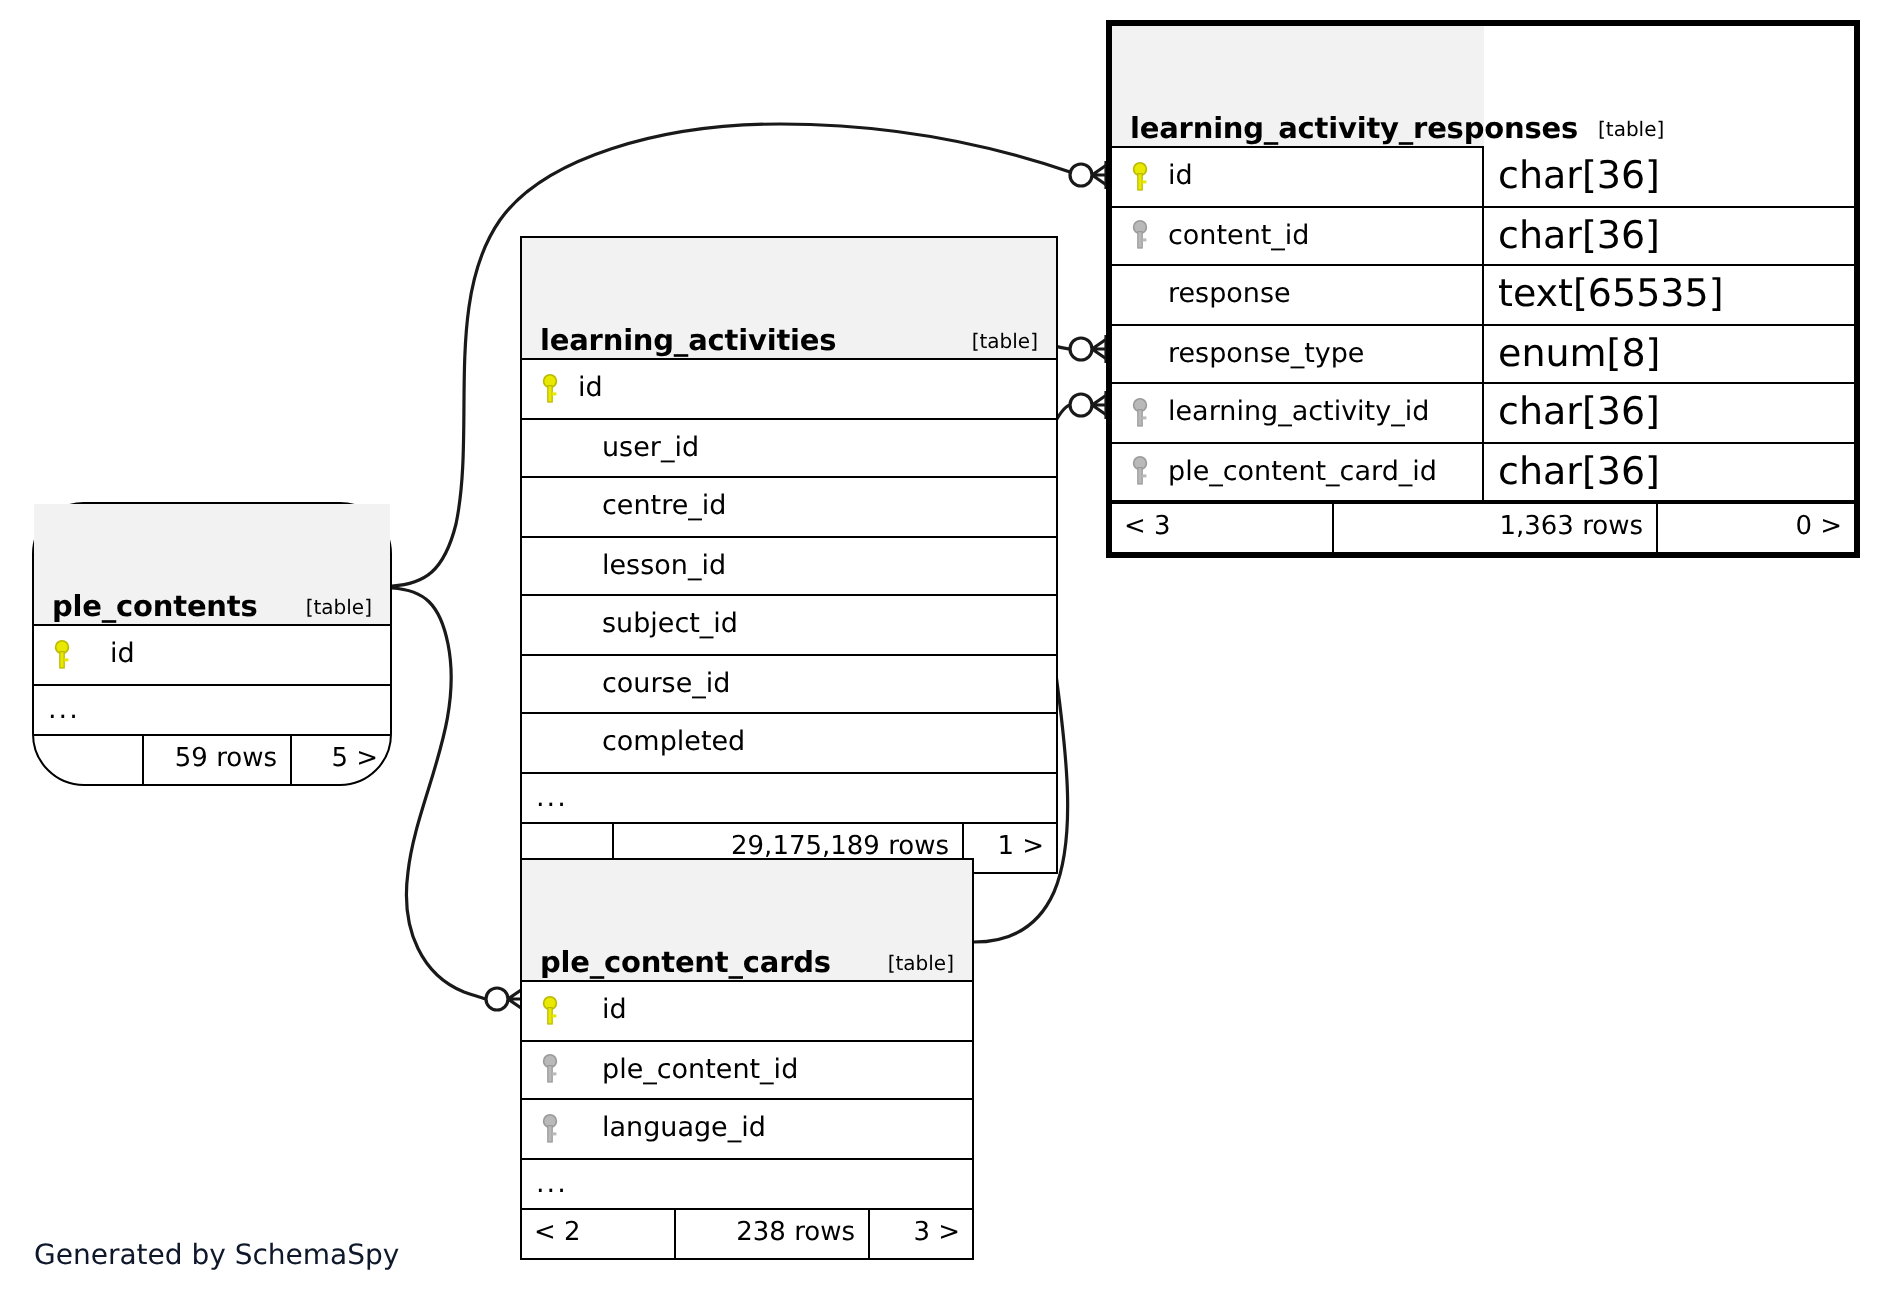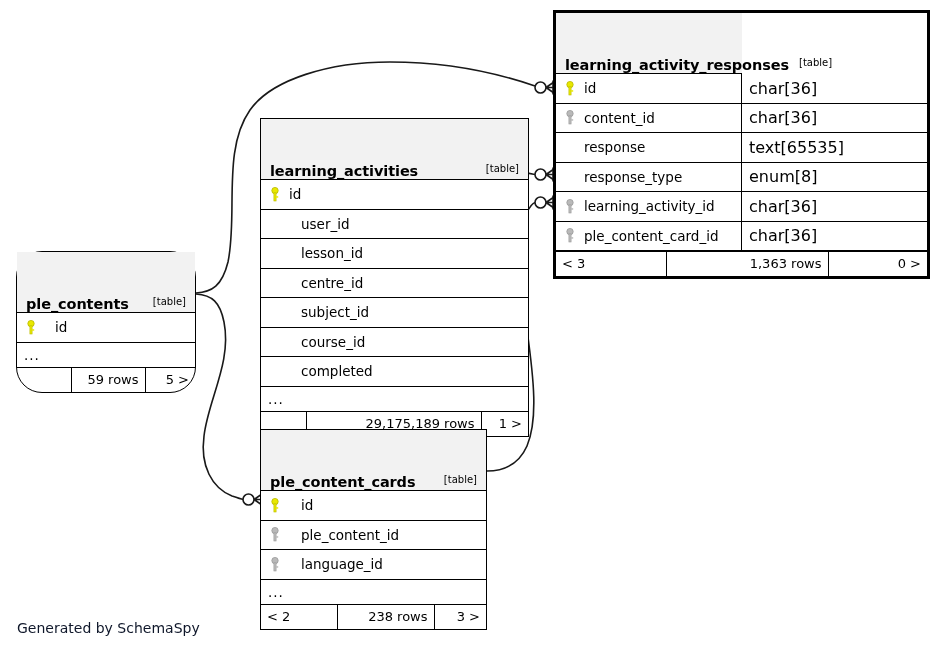--- a/index.html
+++ b/index.html
@@ -79,21 +79,21 @@
     background: #f2f2f2;
     border-top: none;
     border-left: none;
     border-right: none;
     border-bottom: 1.5px solid #000000;
     height: 31px;
     padding: 0 9px;
   }
   .hdr-inner {
     display: flex;
-    align-items: flex-start;
+    align-items: center;
     justify-content: space-between;
     width: 100%;
     margin-top: 44px;
   }
   .tbl-name {
     font-weight: bold;
     font-size: 14.5px;
     letter-spacing: -0.1px;
     white-space: nowrap;
   }
@@ -111,21 +111,21 @@
     border-right: none;
     border-top: none;
     border-bottom: 1.2px solid #000000;
   }
   .col-row .cell.c-name {
     padding-left: 8px;
   }
   .col-row .cell.c-type {
     border-left: 1.2px solid #000000;
     padding-left: 7px;
-    font-size: 16px;
+    font-size: 19px;
     white-space: nowrap;
   }
   .name-inner {
     display: flex;
     align-items: center;
     gap: 0px;
   }
   .keyslot {
     width: 20px;
     min-width: 20px;
@@ -360,29 +360,29 @@
           <div class="name-inner">
             <span class="keyslot"></span>
             <span class="col-label">user_id</span>
           </div>
         </div>
       </div>
       <div class="row col-row indent-extra">
         <div class="cell c-name">
           <div class="name-inner">
             <span class="keyslot"></span>
+            <span class="col-label">centre_id</span>
+          </div>
+        </div>
+      </div>
+      <div class="row col-row indent-extra">
+        <div class="cell c-name">
+          <div class="name-inner">
+            <span class="keyslot"></span>
             <span class="col-label">lesson_id</span>
-          </div>
-        </div>
-      </div>
-      <div class="row col-row indent-extra">
-        <div class="cell c-name">
-          <div class="name-inner">
-            <span class="keyslot"></span>
-            <span class="col-label">centre_id</span>
           </div>
         </div>
       </div>
       <div class="row col-row indent-extra">
         <div class="cell c-name">
           <div class="name-inner">
             <span class="keyslot"></span>
             <span class="col-label">subject_id</span>
           </div>
         </div>

